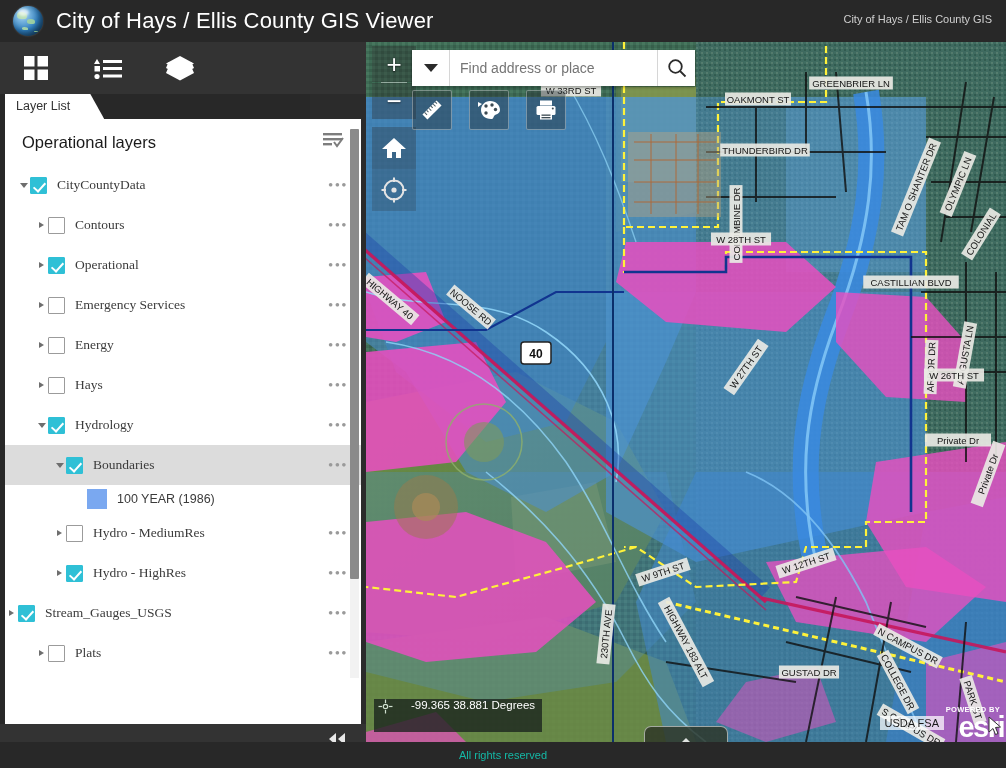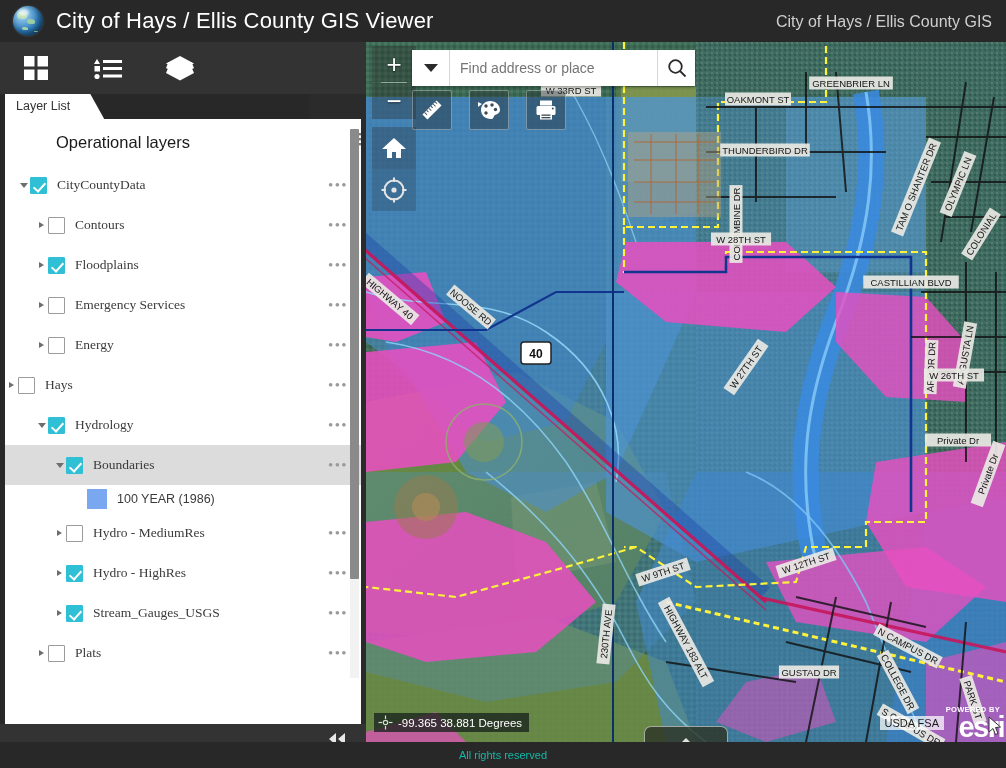--- a/index.html
+++ b/index.html
@@ -30,21 +30,21 @@
   }
   .globe::after {
     content: ""; position: absolute; left: 5px; top: 3px; width: 11px; height: 7px;
     background: rgba(255,255,255,.6); border-radius: 50%; filter: blur(1px);
   }
   .app-title {
     color: #fff; font-size: 22px; font-weight: 400; letter-spacing: .2px; white-space: nowrap;
   }
   .org-title {
     position: absolute; right: 14px; top: 13px;
-    color: #cfcfcf; font-size: 16px; white-space: nowrap;
+    color: #cfcfcf; font-size: 11px; white-space: nowrap;
   }
 
   
   .iconbar {
     position: absolute; left: 0; top: 42px; width: 366px; height: 52px;
     background: #333333; display: flex; align-items: center;
   }
   .iconbtn {
     width: 72px; height: 52px; display: flex; align-items: center; justify-content: center;
     cursor: pointer;
@@ -63,21 +63,21 @@
     padding: 5px 34px 0 11px; white-space: nowrap;
     clip-path: polygon(0 0, 86% 0, 100% 100%, 0 100%);
     cursor: pointer;
   }
   .panel-body {
     position: absolute; left: 5px; top: 25px; width: 356px; height: 605px;
     background: #ffffff; overflow: hidden;
   }
   .panel-header {
     position: absolute; left: 0; top: 0; width: 356px; height: 46px;
-    display: flex; align-items: center; padding: 0 15px 0 17px; margin-left: 34px;
+    display: flex; align-items: center; padding: 0 15px 0 17px;
   }
   .panel-title { font-size: 16.5px; color: #1a1a1a; font-weight: 400; flex: 1; }
   .filter-icon { cursor: pointer; padding: 2px; }
 
   .layerlist {
     position: absolute; left: 0; top: 46px; width: 356px; height: 559px; overflow: hidden;
   }
   .layer-row {
     position: relative; height: 40px; display: flex; align-items: center;
     padding-right: 10px;
@@ -170,23 +170,23 @@
   .sgo { width: 38px; display: flex; align-items: center; justify-content: center; border-left: 1px solid #d6d6d6; cursor: pointer; }
 
   .toolrow { position: absolute; left: 46px; top: 48px; display: flex; gap: 17px; }
   .toolbtn {
     width: 40px; height: 40px; border: 1px solid rgba(255,255,255,.35);
     background: rgba(40,50,55,.45); display: flex; align-items: center; justify-content: center;
     cursor: pointer; border-radius: 2px;
   }
 
   .coordbox {
-    position: absolute; left: 8px; bottom: 10px; height: 19px;
+    position: absolute; left: 8px; bottom: 10px; height: 33px;
     background: rgba(25,35,30,.78); color: #fff; font-size: 11.5px;
-    display: flex; align-items: center; padding: 0 7px 0 4px; gap: 5px;
+    display: flex; align-items: flex-start; padding: 0 7px 0 4px; gap: 18px;
   }
   .basemap-tab {
     position: absolute; left: 50%; transform: translateX(-50%); bottom: -14px;
     width: 84px; height: 30px; background: rgba(45,52,38,.82);
     border: 1px solid rgba(255,255,255,.55); border-radius: 7px 7px 0 0;
     display: flex; align-items: center; justify-content: center; cursor: pointer;
   }
   .basemap-tab i { width: 0; height: 0; border-left: 7px solid transparent; border-right: 7px solid transparent; border-bottom: 7px solid rgba(255,255,255,.85); }
 
   .attrib {
@@ -291,40 +291,40 @@
               </div>
               <div class="cbox"></div>
               <div class="lname">Contours</div>
               <div class="dots">•••</div>
             </div>
             <div class="layer-row" style="padding-left: 30px;">
               <div class="arrow ">
                 <i></i>
               </div>
               <div class="cbox on"></div>
-              <div class="lname">Floodplains</div>
+              <div class="lname">Operational</div>
               <div class="dots">•••</div>
             </div>
             <div class="layer-row" style="padding-left: 30px;">
               <div class="arrow ">
                 <i></i>
               </div>
               <div class="cbox"></div>
               <div class="lname">Emergency Services</div>
               <div class="dots">•••</div>
             </div>
             <div class="layer-row" style="padding-left: 30px;">
               <div class="arrow ">
                 <i></i>
               </div>
               <div class="cbox"></div>
               <div class="lname">Energy</div>
               <div class="dots">•••</div>
             </div>
-            <div class="layer-row" style="">
+            <div class="layer-row" style="padding-left: 30px;">
               <div class="arrow ">
                 <i></i>
               </div>
               <div class="cbox"></div>
               <div class="lname">Hays</div>
               <div class="dots">•••</div>
             </div>
             <div class="layer-row" style="padding-left: 30px;">
               <div class="arrow open">
                 <i></i>
@@ -354,21 +354,21 @@
               <div class="dots">•••</div>
             </div>
             <div class="layer-row" style="padding-left: 48px;">
               <div class="arrow ">
                 <i></i>
               </div>
               <div class="cbox on"></div>
               <div class="lname">Hydro - HighRes</div>
               <div class="dots">•••</div>
             </div>
-            <div class="layer-row" style="padding-left: 48px;">
+            <div class="layer-row" style="">
               <div class="arrow ">
                 <i></i>
               </div>
               <div class="cbox on"></div>
               <div class="lname">Stream_Gauges_USGS</div>
               <div class="dots">•••</div>
             </div>
             <div class="layer-row" style="padding-left: 30px;">
               <div class="arrow ">
                 <i></i>

